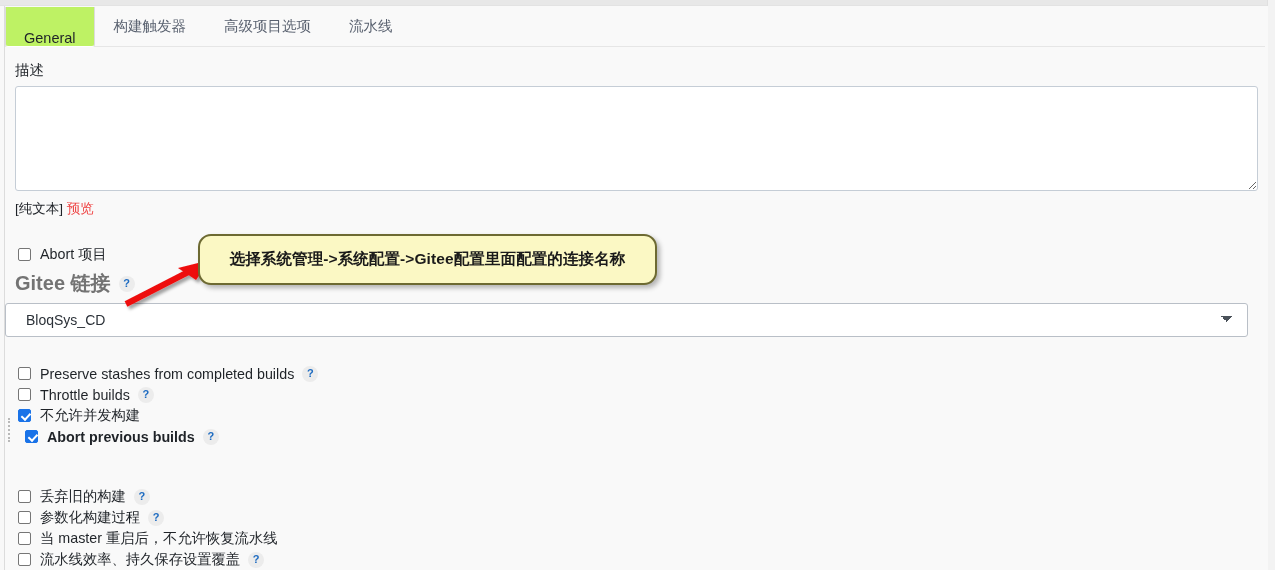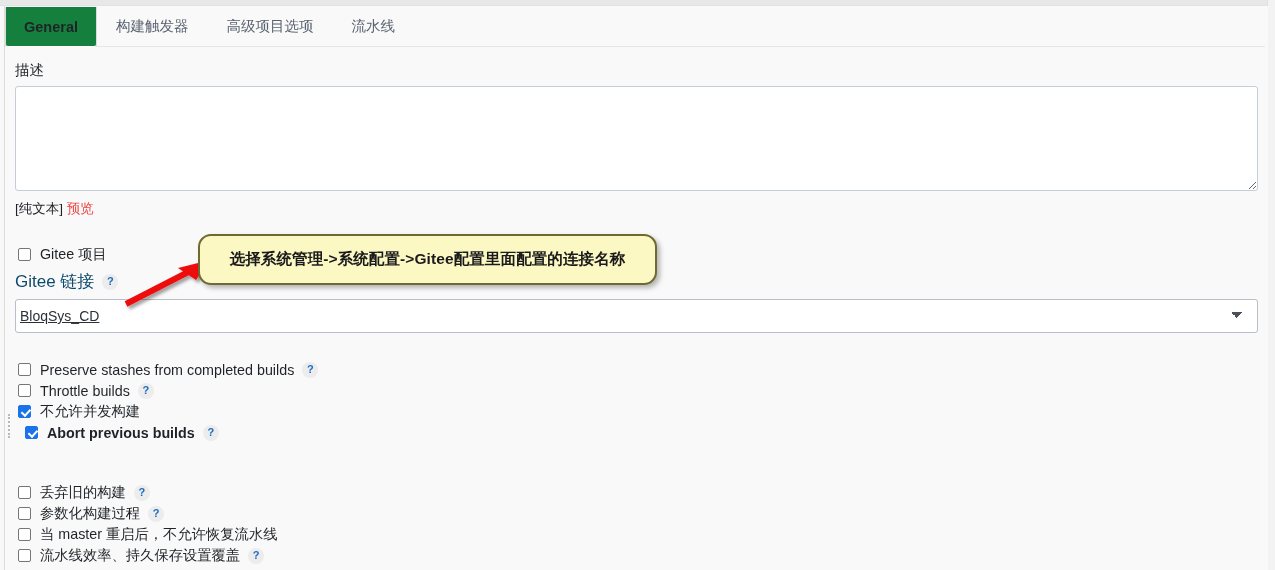--- a/index.html
+++ b/index.html
@@ -67,28 +67,29 @@
     padding: 0 18px;
     font-size: 14.5px;
     color: #5a6270;
     cursor: pointer;
     box-sizing: border-box;
     background: transparent;
     border: 1px solid transparent;
     white-space: nowrap;
   }
   .tab.active {
-    background: #15803d;
+    background: #bef264;
     border: 1px solid #dcdcdc;
     border-bottom: 1px solid #ffffff;
     border-top: none;
     color: #1f2328;
-    font-weight: bold;
+    font-weight: normal;
     margin-bottom: -1px;
     border-radius: 0 0 3px 3px;
+    align-items: flex-end;
   }
 
   
   .form-body {
     position: absolute;
     left: 5px; top: 56px;
     width: 1262px;
   }
 
   .field-label {
@@ -200,50 +201,48 @@
     border-left: 2px dotted #b9b9b9;
   }
 
   
   .gitee-label-row {
     display: flex;
     align-items: center;
     margin: 5px 0 6px 10px;
   }
   .gitee-label-row .lbl {
-    font-size: 17px;
-    font-weight: normal;
-    color: #0c4a6e;
+    font-size: 20px;
+    font-weight: bold;
+    color: #737373;
   }
   select.gitee-select {
     display: block;
     width: 1243px;
     height: 34px;
-    margin-left: 10px;
     border: 1px solid #b9bfc7;
     border-radius: 3px;
     background: #ffffff;
     font-family: "Liberation Sans", "DejaVu Sans", sans-serif;
     font-size: 14px;
     color: #2b3138;
-    padding: 0 4px;
+    padding: 0 20px;
     box-sizing: border-box;
     outline: none;
     -webkit-appearance: none;
     -moz-appearance: none;
     appearance: none;
     background-image:
       linear-gradient(45deg, transparent 50%, #4a5159 50%),
       linear-gradient(135deg, #4a5159 50%, transparent 50%);
     background-position:
       calc(100% - 20px) calc(50% - 1px),
       calc(100% - 14px) calc(50% - 1px);
     background-size: 6px 6px, 6px 6px;
     background-repeat: no-repeat;
-    text-decoration: underline;
   }
 
   .spacer-sm { height: 13px; }
   .spacer-md { height: 26px; }
 
   
   .annotation-layer {
     position: absolute;
     left: 0; top: 8px;
     width: 1275px; height: 570px;
@@ -312,21 +311,21 @@
 
     <div class="plain-row">
       <span>[纯文本]</span>
       <a>预览</a>
     </div>
 
     <div class="spacer-md"></div>
 
     <div class="cb-row">
       <span class="cb-box"></span>
-      <span class="cb-label">Gitee 项目</span>
+      <span class="cb-label">Abort 项目</span>
     </div>
 
     <div class="gitee-label-row">
       <span class="lbl">Gitee 链接</span>
       <span class="help-dot">?</span>
     </div>
 
     <select class="gitee-select">
       <option>BloqSys_CD</option>
     </select>

